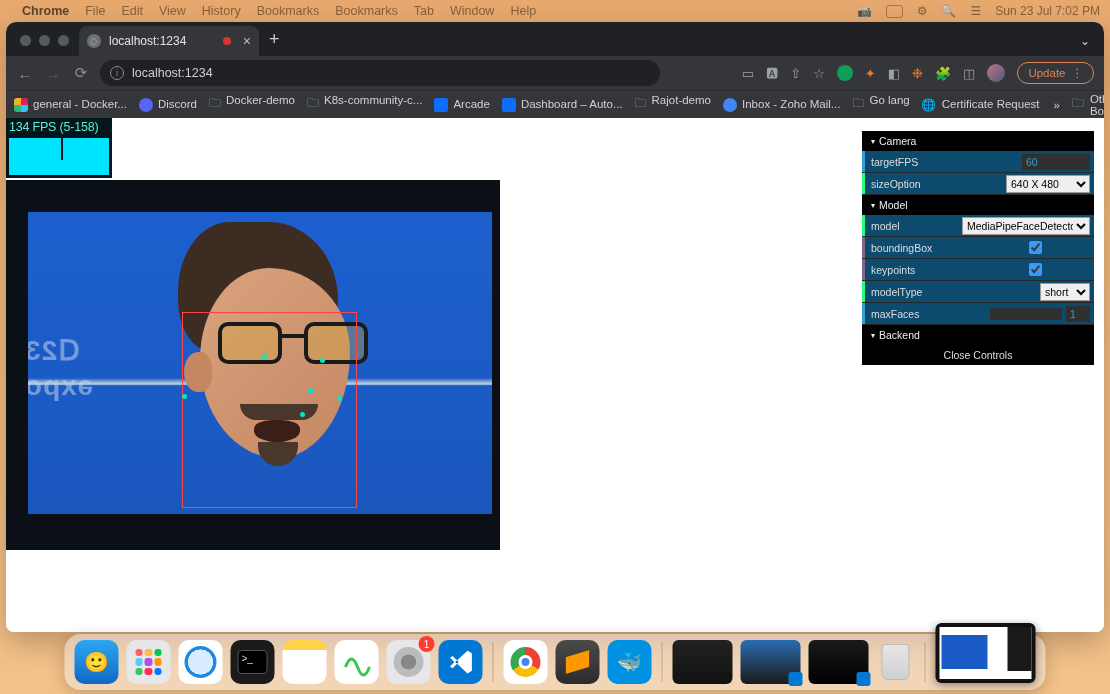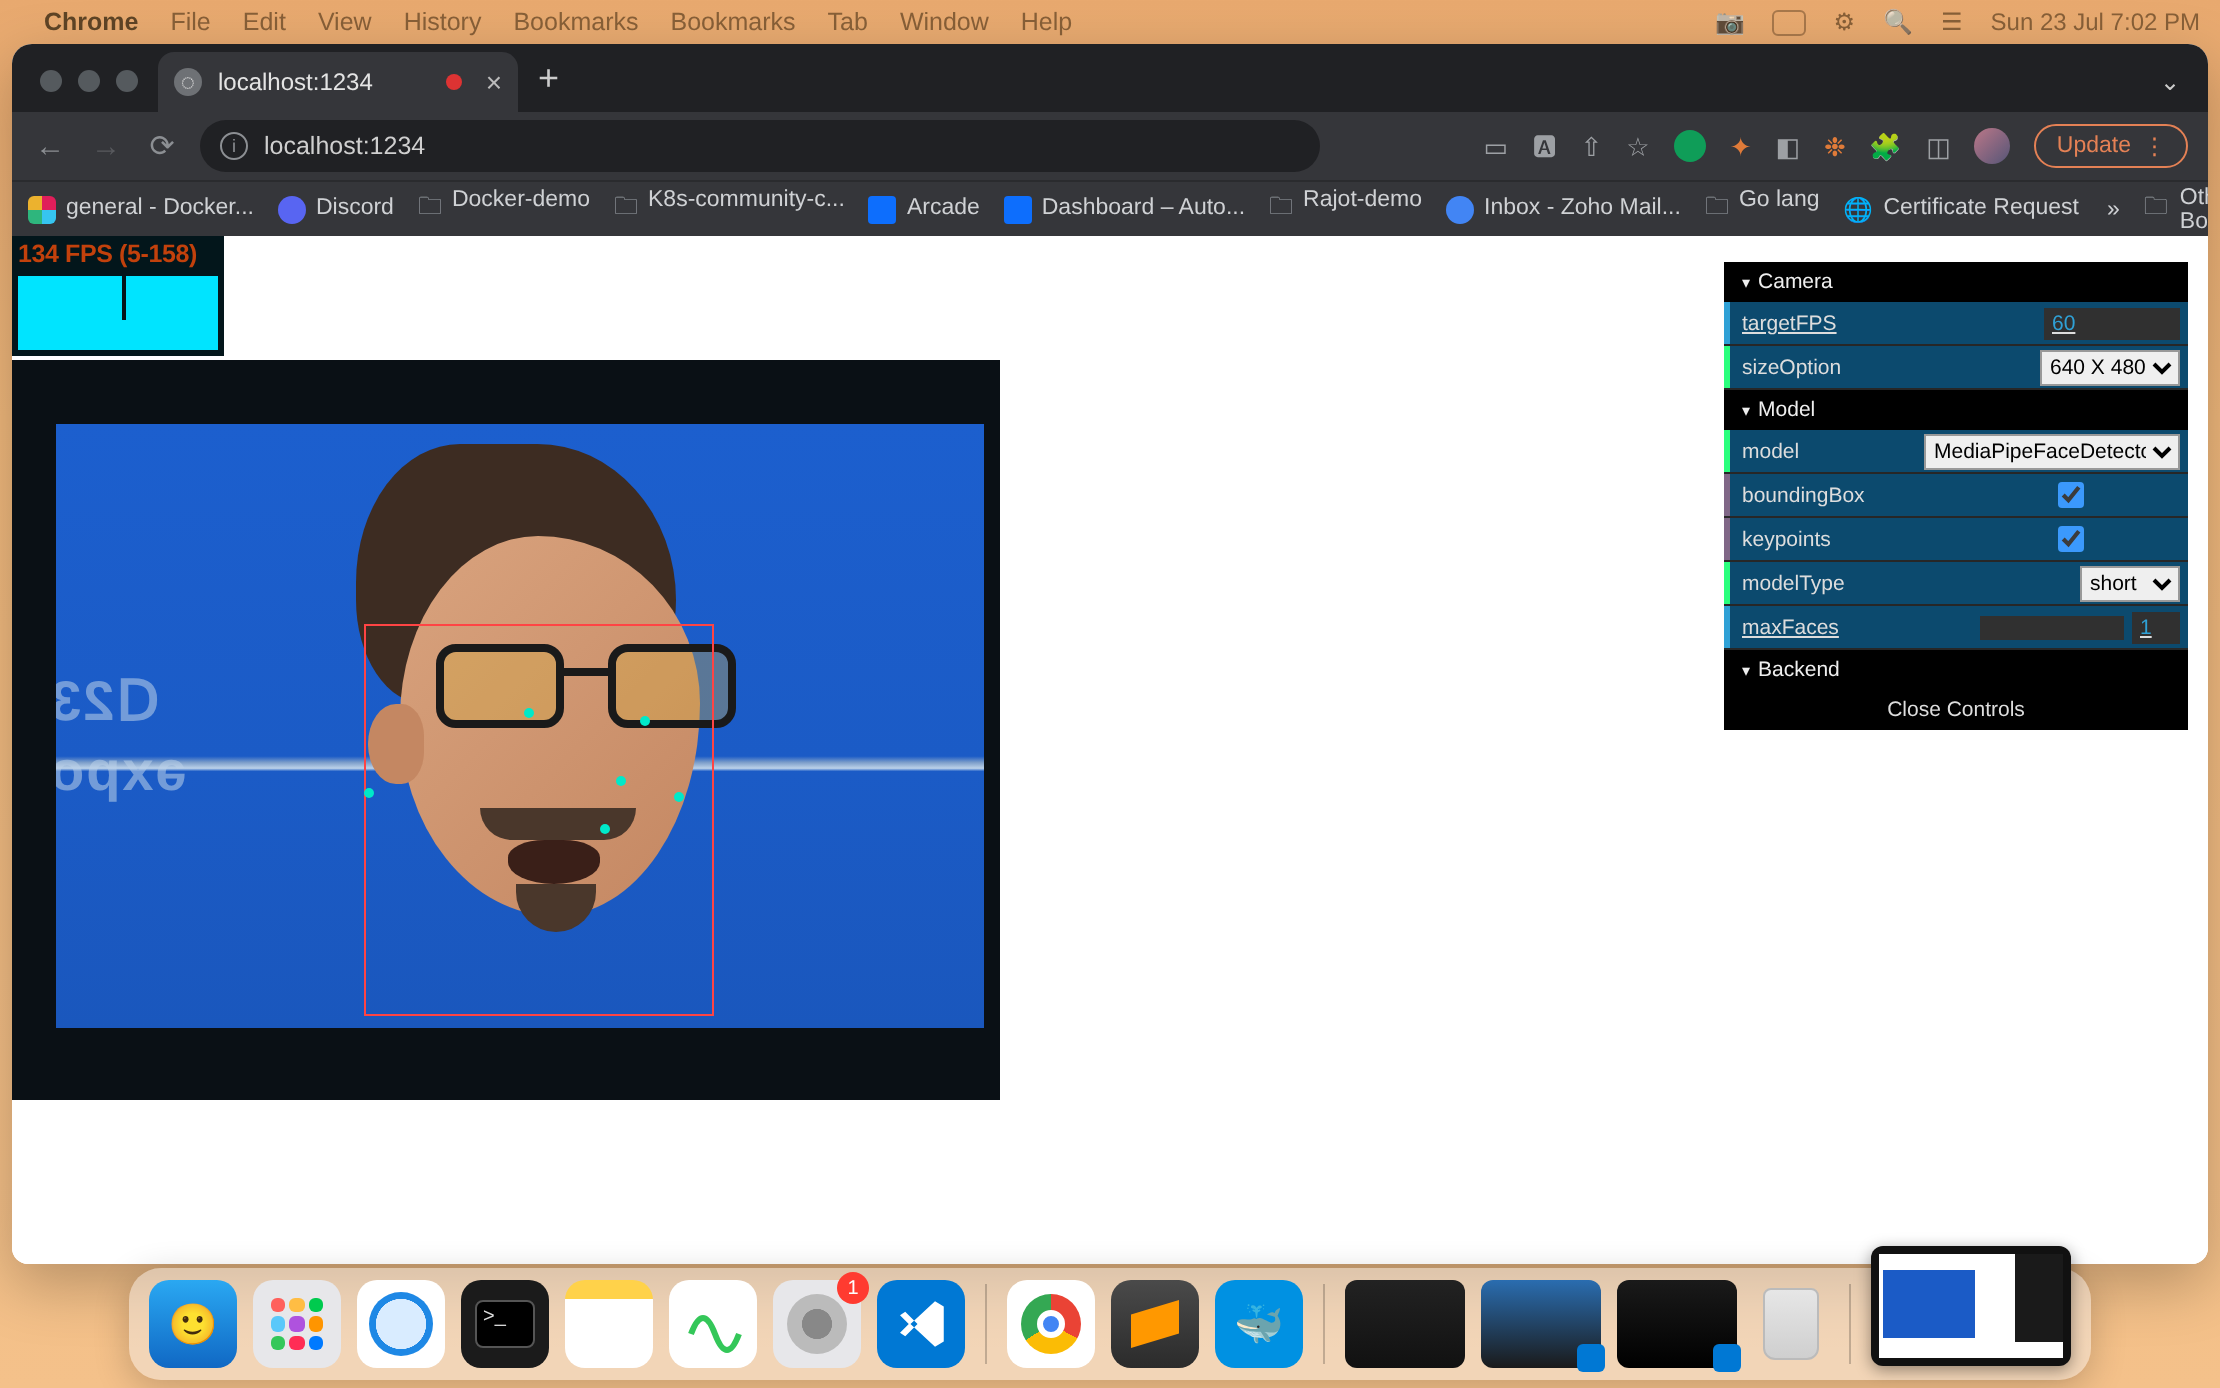--- a/index.html
+++ b/index.html
@@ -47,21 +47,21 @@
   .bookbar .dash { width:14px;height:14px;background:#0d6efd;border-radius:2px;display:inline-block;}
   .bookbar .zoho { width:14px;height:14px;border-radius:50%;background:#4285f4;display:inline-block;}
   .bookbar .globe { color:#9aa0a6; font-size:12px;}
   .bookbar .more { margin-left: 2px; color:#cfd1d4;}
   .bookbar .right { margin-left: auto; display: flex; align-items:center; gap:6px;}
 
   
   .viewport { position: absolute; top: 96px; left:0; right:0; bottom:0; background: #fff; }
 
   .fps-box { position: absolute; top: 0; left: 0; width: 106px; height: 60px; background: #03161b; }
-  .fps-box .label { color:#c2410c; font-size: 12.5px; font-weight: 700; padding: 2px 3px; letter-spacing:-0.2px;}
+  .fps-box .label { color:#5eead4; font-size: 12.5px; font-weight: 400; padding: 2px 3px; letter-spacing:-0.2px;}
   .fps-box .graph { position:absolute; left:3px; right:3px; bottom:3px; top:20px; background:#00e4ff; }
   .fps-box .graph::after { content:""; position:absolute; left:52%; top:0; width:2px; height:60%; background:#03161b;}
 
   .video { position:absolute; top: 62px; left:0; width: 494px; height: 370px; background: #0a1015; }
   .video .screen { position:absolute; left:22px; right:8px; top:32px; bottom:36px; background: linear-gradient(180deg,#1c5fce 0%, #1b5bc6 55%, #7a9cc9 56%, #bcd2e9 57%, #1b5bc6 57.5%, #1a57bd 100%); overflow:hidden;}
   .video .screen .txt { position:absolute; color:#bcd2e9; font-weight:800; font-size:28px; transform: scaleX(-1); opacity:0.55; letter-spacing:1px;}
   .video .screen .t1 { left: -4px; top: 122px; }
   .video .screen .t2 { left: -4px; top: 158px; }
   .video .screen .t3 { right: 4px; top: 110px; font-size:40px;}
   .head { position:absolute; left:120px; top:10px; width:230px; height:280px; }
@@ -80,29 +80,29 @@
   .video .kp { position:absolute; width:5px; height:5px; background:#00e9c9; border-radius:50%; }
 
   
   .gui { position:absolute; top:13px; right:10px; width:232px; background:#0c4a6e; font-size:10.5px; color:#ddd; border-left: 3px solid #be185d; }
   .gui .section { background:#000; color:#eee; font-weight:500; padding:4px 6px; display:flex; align-items:center; gap:4px; border-left:0; margin-left:-3px; padding-left:9px; }
   .gui .section::before { content:"▾"; font-size:8px; color:#eee;}
   .gui .row { display:flex; align-items:center; height:22px; padding: 0 4px 0 6px; border-bottom:1px solid #272727; }
   .gui .row label { flex:1; color:#ddd;}
   .gui .numfield { width:68px; height:16px; background:#303030; border:none; color:#2fa1d6; font-size:10.5px; padding:0 4px; text-align:left;}
   .gui select { height:18px; font-size:10.5px; background:#efefef; border:1px solid #999;}
-  .gui .sel-size select { width: 70px;}
+  .gui .sel-size select { width: 84px;}
   .gui .sel-model select { width: 128px;}
   .gui .sel-short select { width: 50px;}
   .gui .sel-backend select { width: 92px;}
   .gui input[type=checkbox]{ width:13px; height:13px; accent-color:#3b99fc; margin-right:48px;}
   .gui .slider { width:72px; height:12px; background:#303030; margin-right:4px;}
   .gui .numfield.small { width:24px;}
   .gui .close { background:#000; text-align:center; padding:4px 0; margin-left:-3px; cursor:pointer;}
-  .gui .row.border-num { box-shadow: inset 3px 0 0 -0px #2fa1d6; margin-left:-3px; padding-left:9px;text-decoration:underline;}
+  .gui .row.border-num { box-shadow: inset 3px 0 0 -0px #2fa1d6; margin-left:-3px; padding-left:9px;}
   .gui .row.border-bool { box-shadow: inset 3px 0 0 -0px #806787; margin-left:-3px; padding-left:9px;}
   .gui .row.border-sel { box-shadow: inset 3px 0 0 -0px #2aff7d; margin-left:-3px; padding-left:9px;}
 
   
   .dock { position:absolute; bottom:4px; left:50%; transform:translateX(-50%); height:56px; background: rgba(240,230,220,0.55); border-radius:16px; display:flex; align-items:center; padding: 0 10px; gap:8px; box-shadow: 0 4px 18px rgba(0,0,0,0.2);}
   .dock .app { width:44px; height:44px; border-radius:10px; display:flex; align-items:center; justify-content:center; font-size:20px; color:#fff; position:relative;}
   .dock .sep { width:1px; height:40px; background: rgba(0,0,0,0.2); margin: 0 2px;}
   .dock .finder { background: linear-gradient(180deg,#2aa8f2,#1068c4);}
   .dock .launchpad { background: #e7e7ea;}
   .dock .launchpad .grid3 { width:26px;height:26px;display:grid;grid-template-columns:repeat(3,1fr);gap:2px;}

